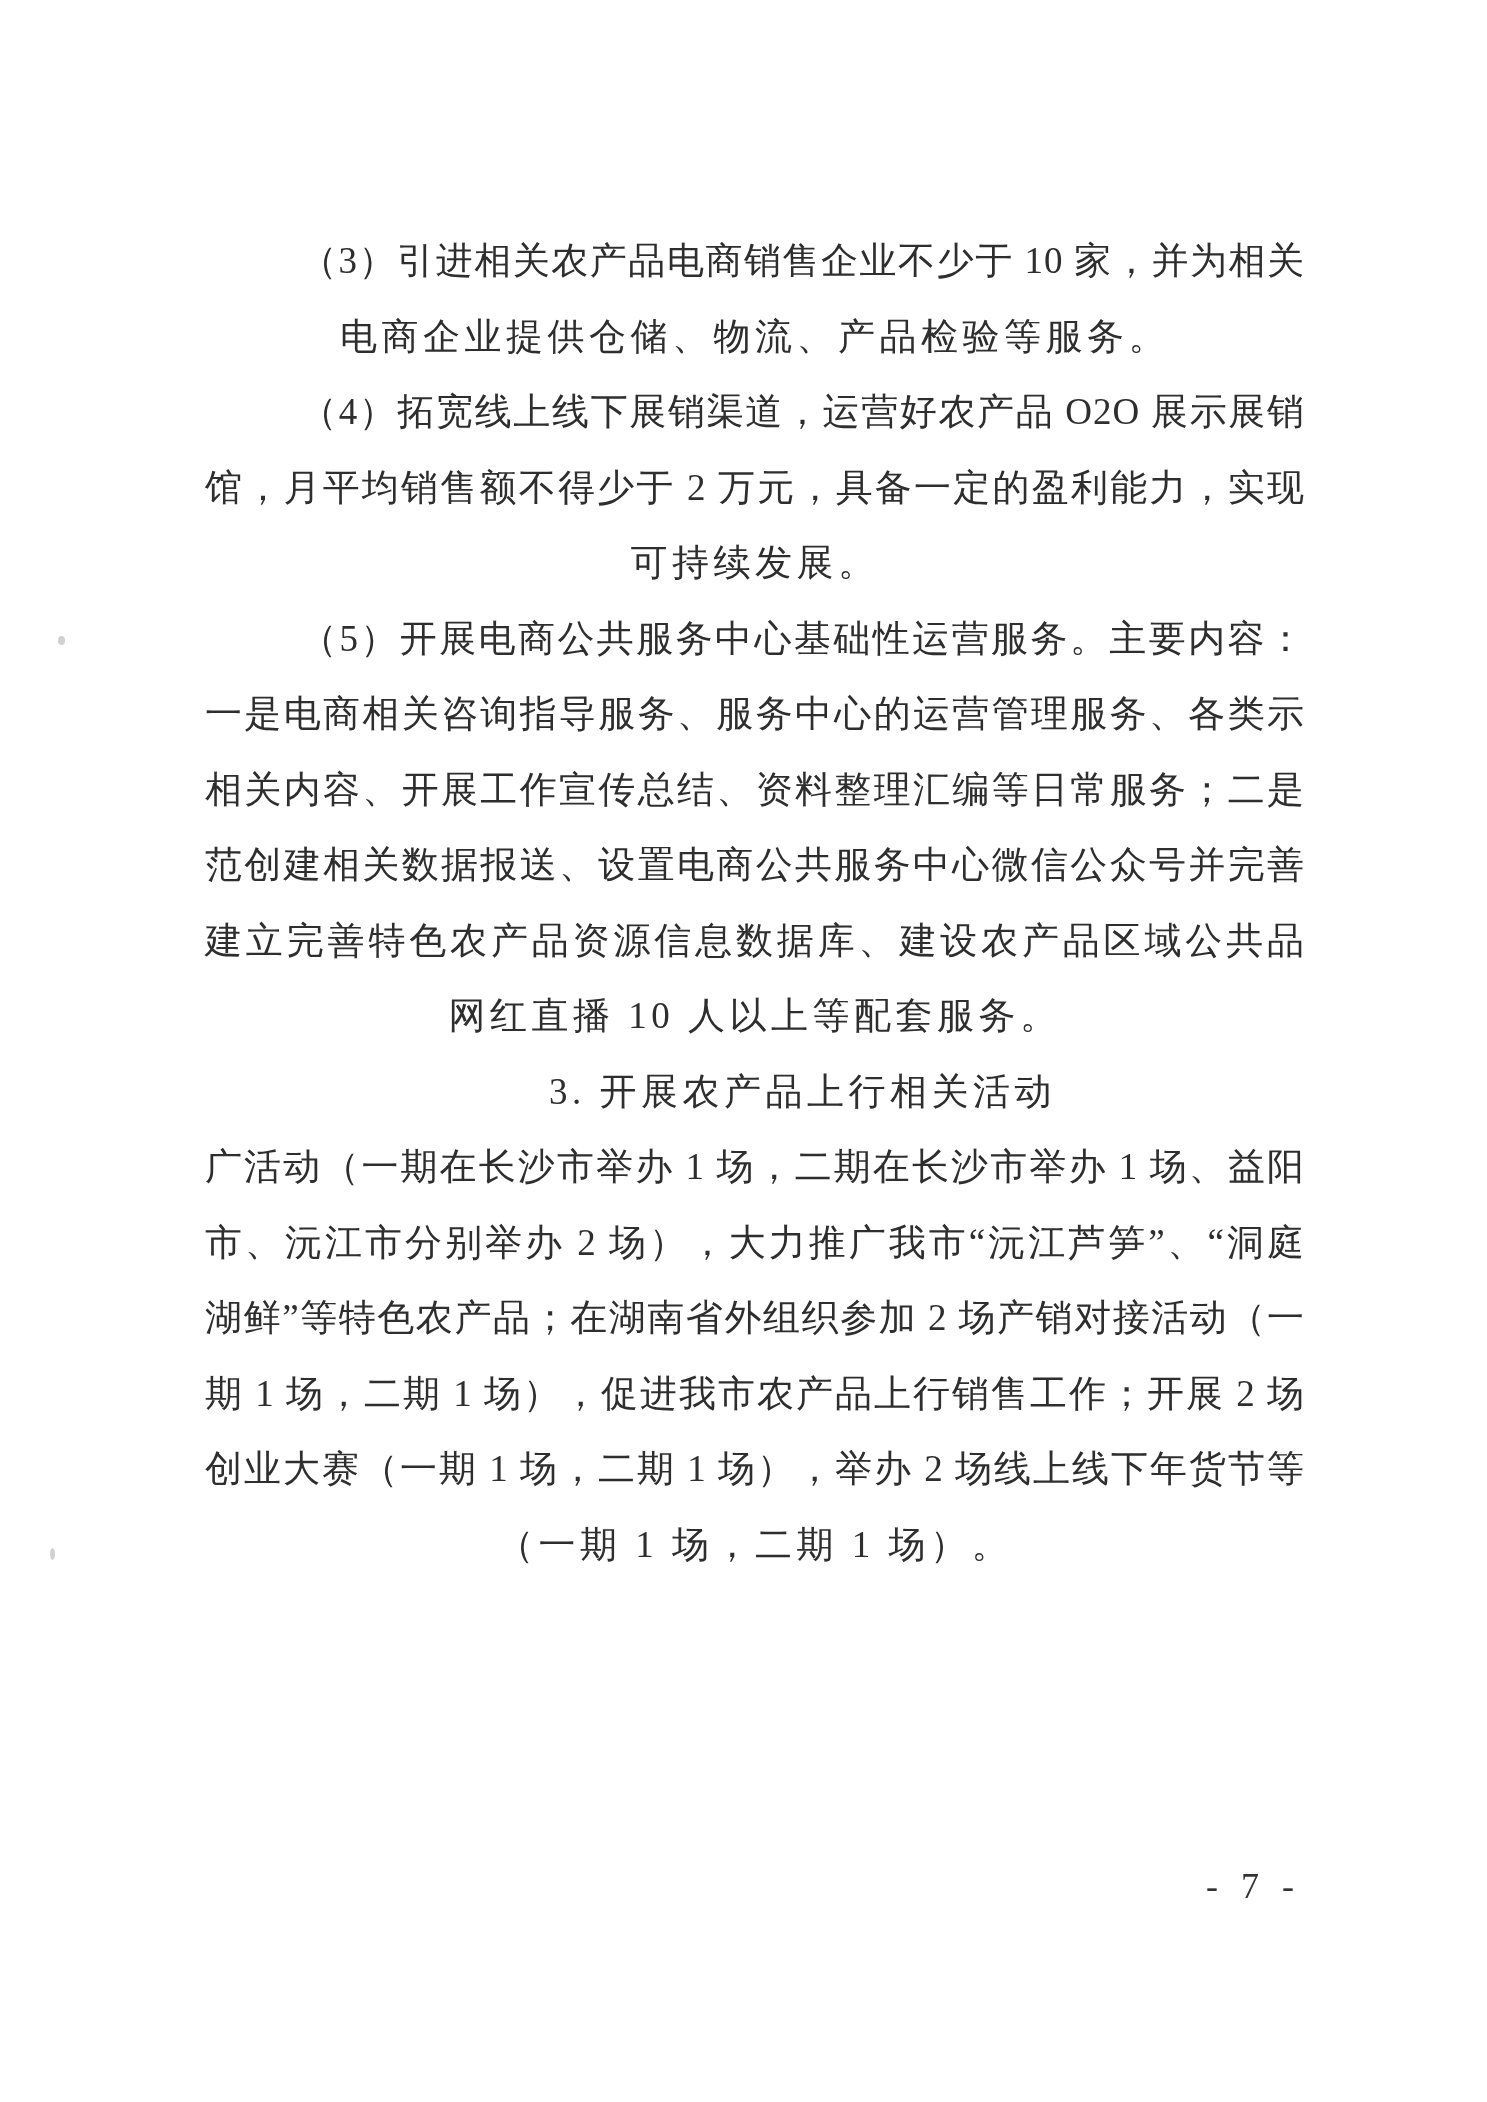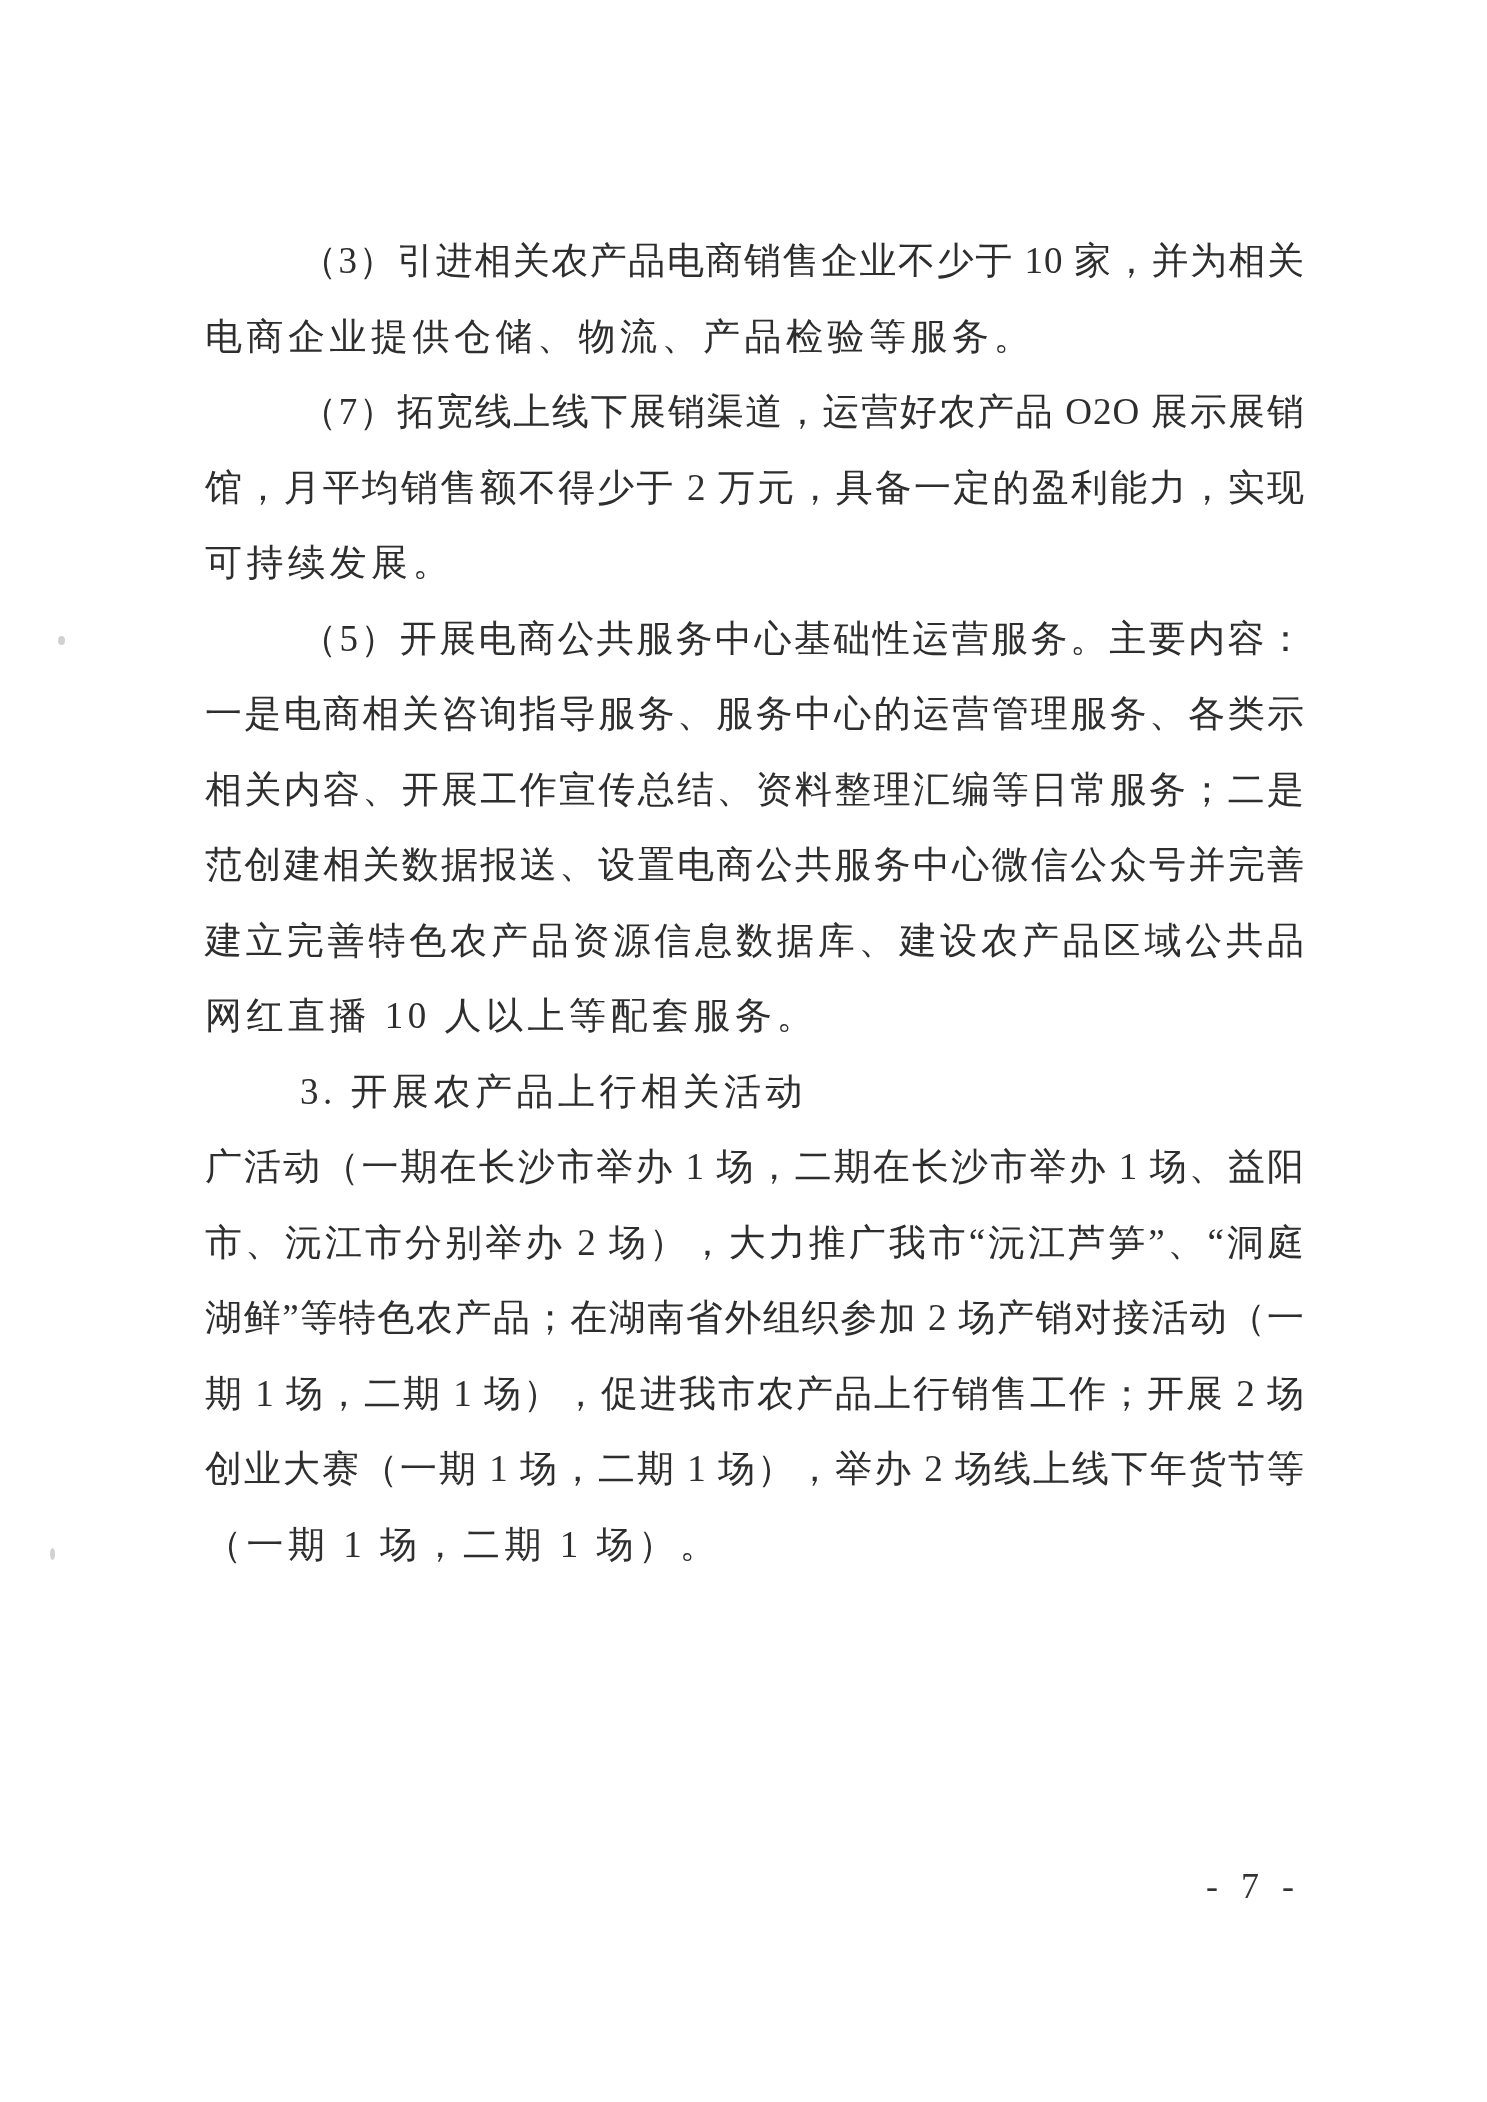--- a/index.html
+++ b/index.html
@@ -27,20 +27,21 @@
     color: #2e2e2e;
   }
   
   .line.full {
     text-align: justify;
     text-align-last: justify;
   }
   
   .line.last {
     letter-spacing: 4.5px;
+    text-align: center;
   }
   .line.indent { padding-left: 95px; }
   .page-footer {
     position: absolute;
     top: 1862px;
     left: 1206px;
     font-size: 36px;
     line-height: 48px;
     letter-spacing: 7px;
     color: #333333;
@@ -55,21 +56,21 @@
   .speck-1 { left: 58px; top: 636px; width: 7px; height: 9px; }
   .speck-2 { left: 50px; top: 1548px; width: 5px; height: 12px; }
 </style>
 </head>
 <body>
 
 <div class="page">
   <div class="content">
       <div class="line indent full">（3）引进相关农产品电商销售企业不少于 10 家，并为相关</div>
       <div class="line last">电商企业提供仓储、物流、产品检验等服务。</div>
-      <div class="line indent full">（7）拓宽线上线下展销渠道，运营好农产品 O2O 展示展销</div>
+      <div class="line indent full">（4）拓宽线上线下展销渠道，运营好农产品 O2O 展示展销</div>
       <div class="line full">馆，月平均销售额不得少于 2 万元，具备一定的盈利能力，实现</div>
       <div class="line last">可持续发展。</div>
       <div class="line indent full">（5）开展电商公共服务中心基础性运营服务。主要内容：</div>
       <div class="line full">一是电商相关咨询指导服务、服务中心的运营管理服务、各类示</div>
       <div class="line full">相关内容、开展工作宣传总结、资料整理汇编等日常服务；二是</div>
       <div class="line full">范创建相关数据报送、设置电商公共服务中心微信公众号并完善</div>
       <div class="line full">建立完善特色农产品资源信息数据库、建设农产品区域公共品</div>
       <div class="line last">网红直播 10 人以上等配套服务。</div>
       <div class="line indent last">3. 开展农产品上行相关活动</div>
       <div class="line full">广活动（一期在长沙市举办 1 场，二期在长沙市举办 1 场、益阳</div>

